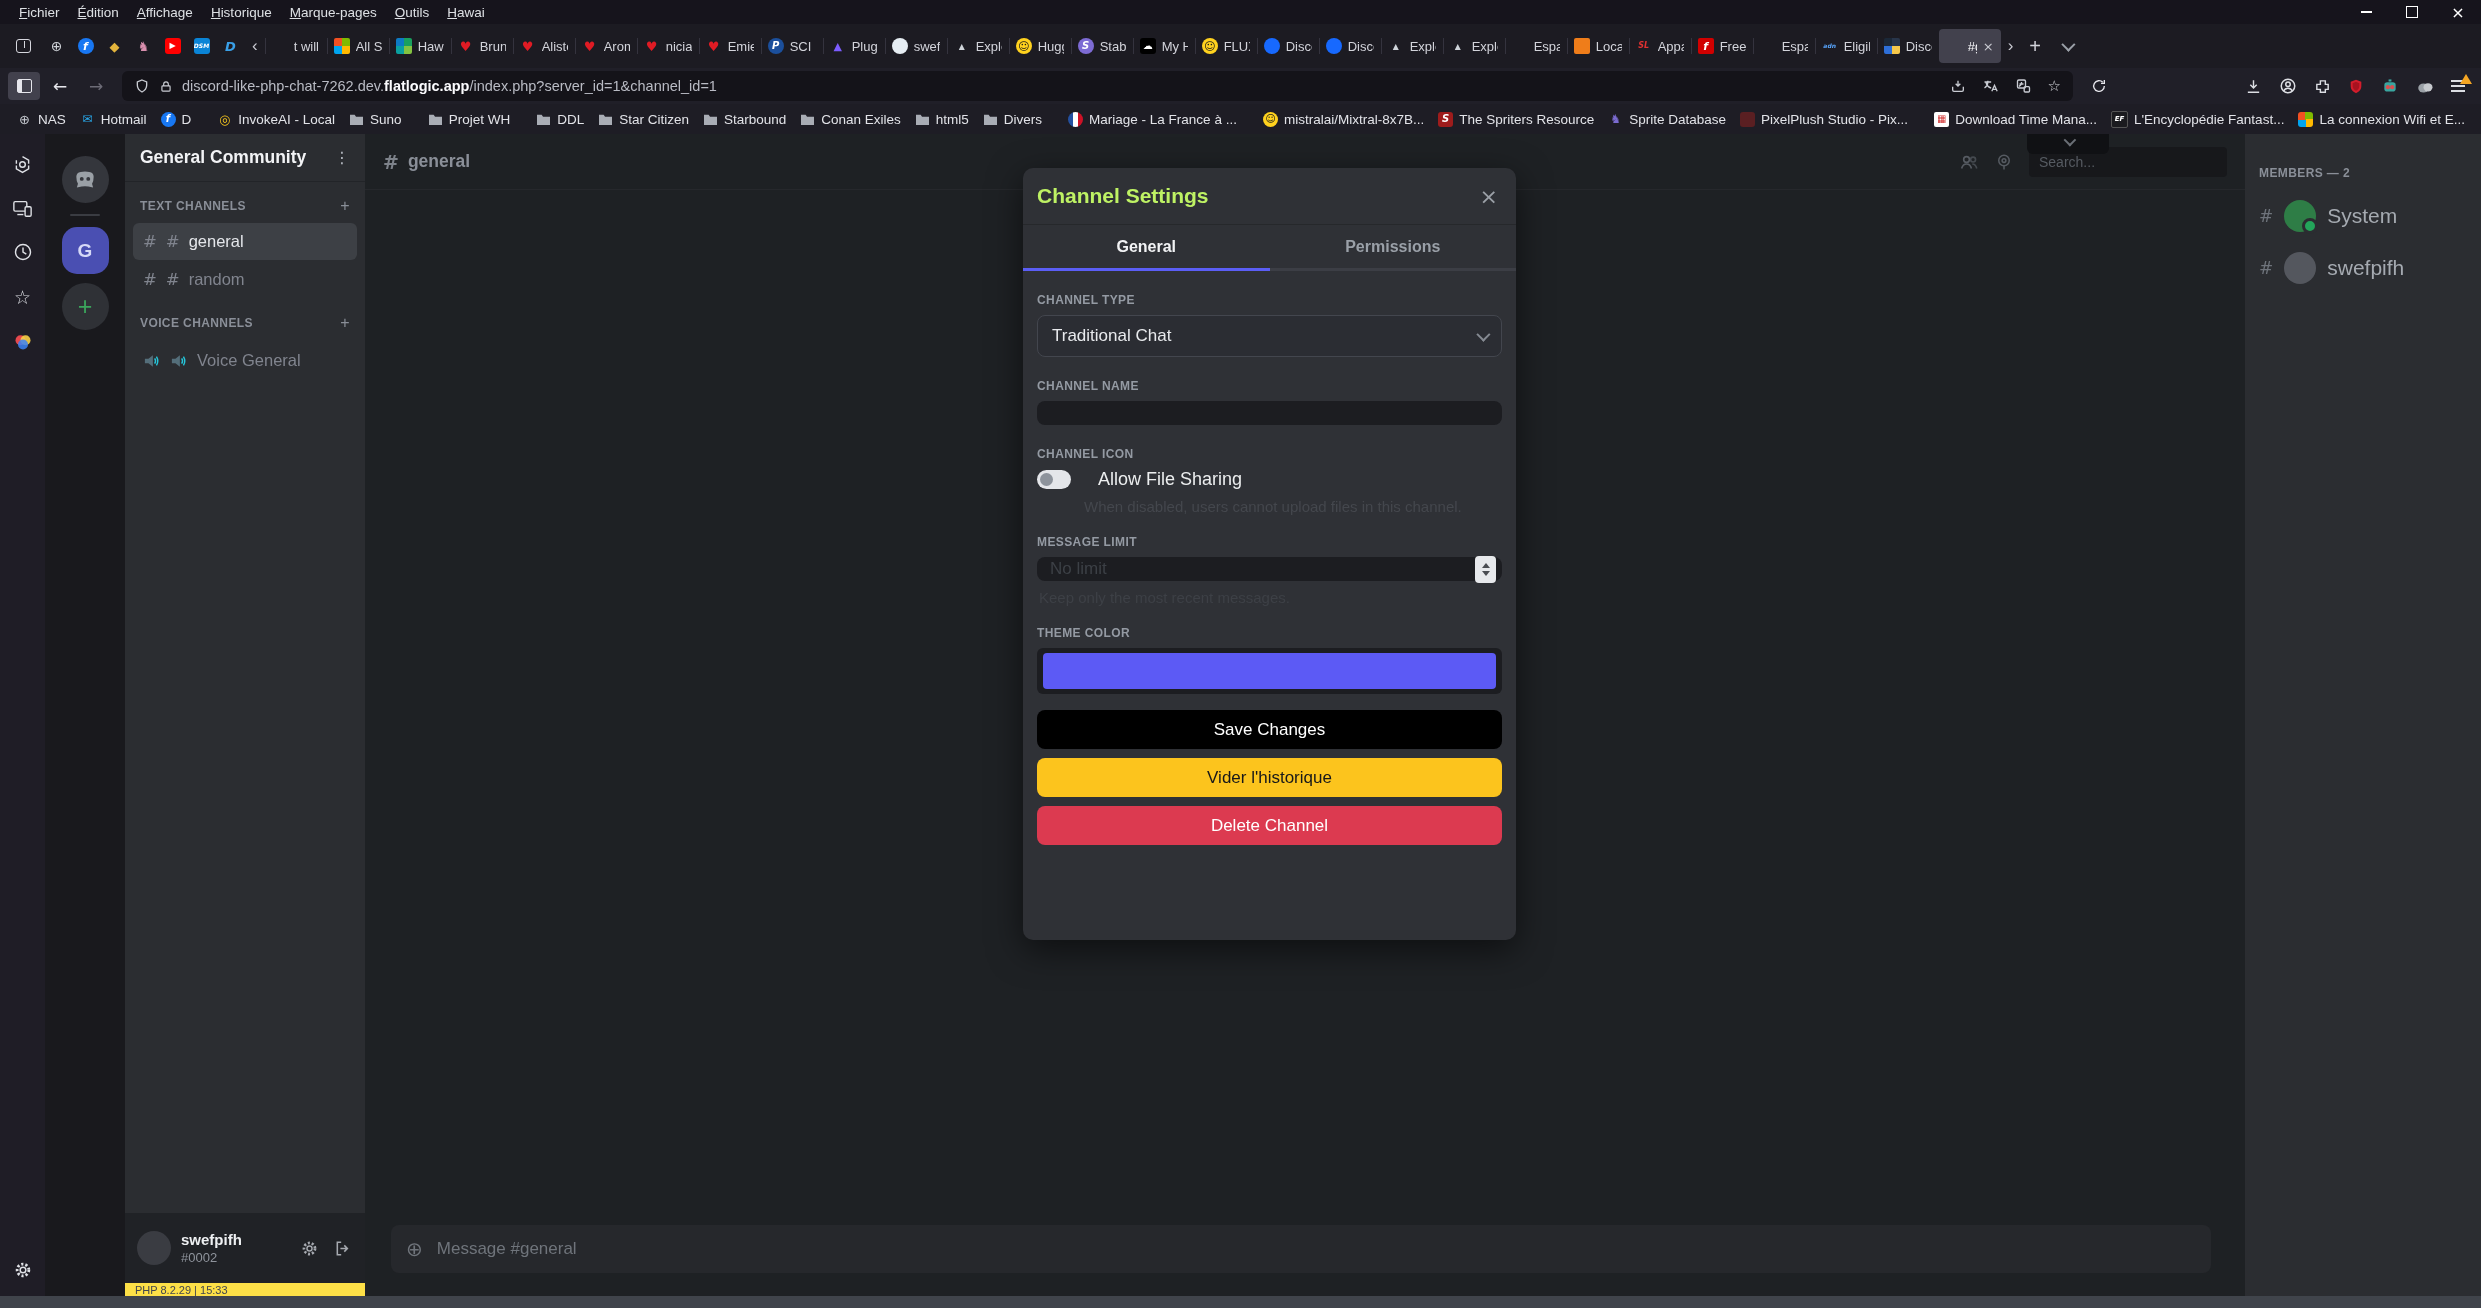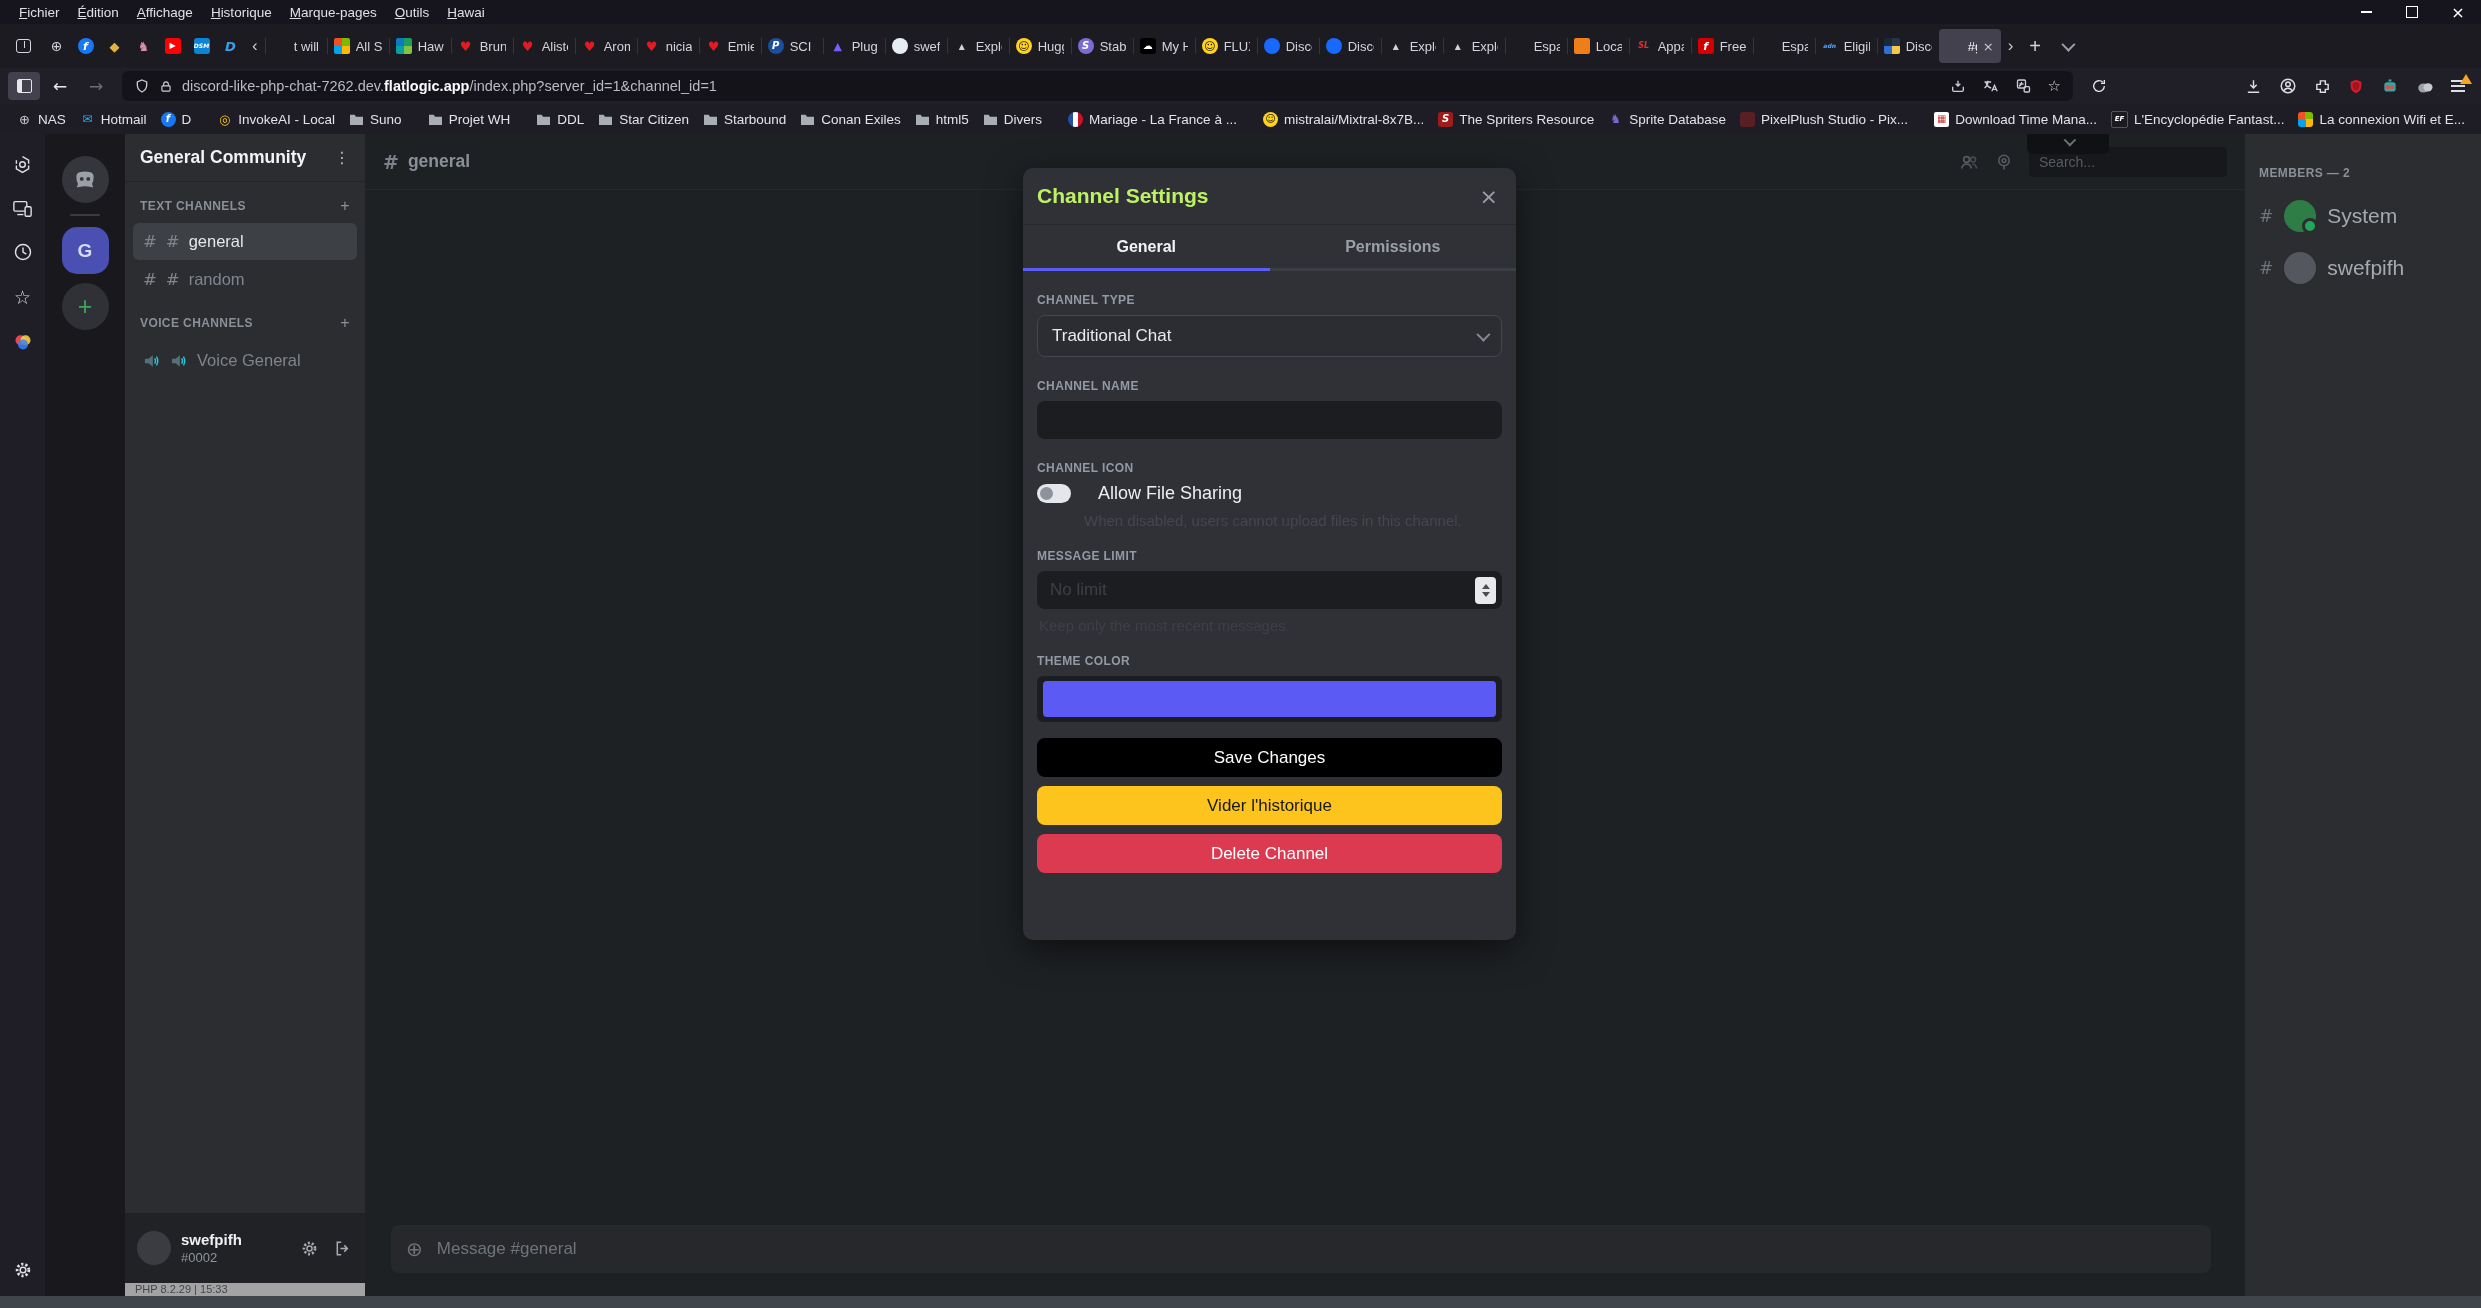--- a/index.html
+++ b/index.html
@@ -84,21 +84,21 @@
   .chan{margin:1px 8px;height:37px;border-radius:6px;display:flex;align-items:center;gap:9px;padding:0 10px;color:#80848e;font-size:16.5px;}
   .chan .hash{color:#80848e;font-size:16.5px;font-family:"DejaVu Sans",sans-serif;}
   .chan.active{background:#3d4045;color:#e4e6ea;}
   .chan .c-label{white-space:nowrap;overflow:hidden;}
   .chan.voice{margin-top:3px;}
   .user-bar{position:absolute;left:0;right:0;bottom:13px;height:70px;background:#202226;display:flex;align-items:center;padding:0 12px;gap:10px;box-sizing:border-box;}
   .u-avatar{width:34px;height:34px;border-radius:50%;background:#3a3c42;flex:none;}
   .u-name{font-size:15px;font-weight:700;color:#eef0f2;line-height:1.25;}
   .u-tag{font-size:13px;color:#8f949c;line-height:1.2;}
   .u-icons{margin-left:auto;display:flex;gap:15px;color:#a6aab0;align-items:center;}
-  .php-strip{position:absolute;left:0;right:0;bottom:0;height:13px;background:#a3a3a3;color:#42464d;font-size:11px;display:flex;align-items:flex-start;padding-left:10px;}
+  .php-strip{position:absolute;left:0;right:0;bottom:0;height:13px;background:#fde047;color:#42464d;font-size:11px;display:flex;align-items:center;padding-left:10px;}
 
   .chat{position:absolute;left:365px;right:236px;top:0;bottom:0;background:#1e2124;}
   .chat-head{height:55px;border-bottom:1px solid #26282c;display:flex;align-items:center;padding:0 18px;gap:9px;}
   .chat-hash{color:#7d828a;font-size:19px;font-weight:700;font-family:"DejaVu Sans",sans-serif;}
   .chat-name{color:#8a8f98;font-size:17.5px;font-weight:700;}
   .head-right{margin-left:auto;display:flex;align-items:center;gap:16px;position:relative;color:#565b62;}
   .notch{position:absolute;top:-13px;right:118px;width:82px;height:17px;background:#101114;border-radius:0 0 6px 6px;display:flex;align-items:flex-start;justify-content:center;padding-top:3px;}
   .notch .chev{border-color:#6a6f76;width:7px;height:7px;}
   .search{width:178px;height:30px;background:#17181b;border-radius:4px;color:#565b62;font-size:14px;display:flex;align-items:center;padding:0 10px;}
   .msg-bar{position:absolute;left:26px;right:34px;bottom:23px;height:48px;background:#26282c;border-radius:8px;display:flex;align-items:center;padding:0 15px;gap:14px;color:#6f747b;}
@@ -118,21 +118,21 @@
   .m-head{height:56px;display:flex;align-items:center;padding:0 14px;border-bottom:1px solid #26282b;}
   .m-title{font-size:21px;font-weight:600;color:#bef264;flex:1;}
   .m-close{color:#9ba0a7;font-size:22px;font-family:"DejaVu Sans",sans-serif;padding:0 4px;}
   .m-tabs{display:flex;height:46px;}
   .m-tab{flex:1;display:flex;align-items:center;justify-content:center;font-size:16px;font-weight:600;color:#9aa0a8;border-bottom:3px solid #3c3e45;}
   .m-tab.active{color:#f2f3f5;border-bottom-color:#5b5ef5;}
   .m-body{padding:22px 14px 0;}
   .f-label{font-size:12px;font-weight:700;color:#949aa3;letter-spacing:.4px;margin-bottom:8px;}
   .f-select{height:42px;background:#2b2d33;border:1px solid #43464e;border-radius:8px;display:flex;align-items:center;padding:0 14px;color:#e8eaed;font-size:17px;margin-bottom:22px;box-sizing:border-box;}
   .f-select .chev{margin-left:auto;border-color:#858a92;}
-  .f-input{height:38px;background:#1c1d21;border-radius:8px;margin-bottom:22px;display:flex;align-items:center;padding:0 6px 0 13px;box-sizing:border-box;}
+  .f-input{height:24px;background:#1c1d21;border-radius:8px;margin-bottom:22px;display:flex;align-items:center;padding:0 6px 0 13px;box-sizing:border-box;}
   .f-input .ph{color:#3c4046;font-size:17px;}
   .spinner{margin-left:auto;width:21px;height:27px;background:#e7e9ec;border-radius:4px;display:flex;flex-direction:column;align-items:center;justify-content:center;gap:3px;}
   .spinner i{width:0;height:0;border-left:4px solid transparent;border-right:4px solid transparent;}
   .spinner .up{border-bottom:5px solid #4a4d52;}
   .spinner .dn{border-top:5px solid #4a4d52;}
   .toggle-row{display:flex;align-items:center;gap:27px;margin:2px 0 8px;}
   .toggle{width:34px;height:19px;background:#e4e6ea;border-radius:10px;position:relative;flex:none;}
   .knob{position:absolute;left:3px;top:3px;width:13px;height:13px;border-radius:50%;background:#8d939c;}
   .toggle-label{font-size:18px;color:#eceeef;}
   .f-help{font-size:15px;color:#44474d;margin:0 0 20px 47px;}

